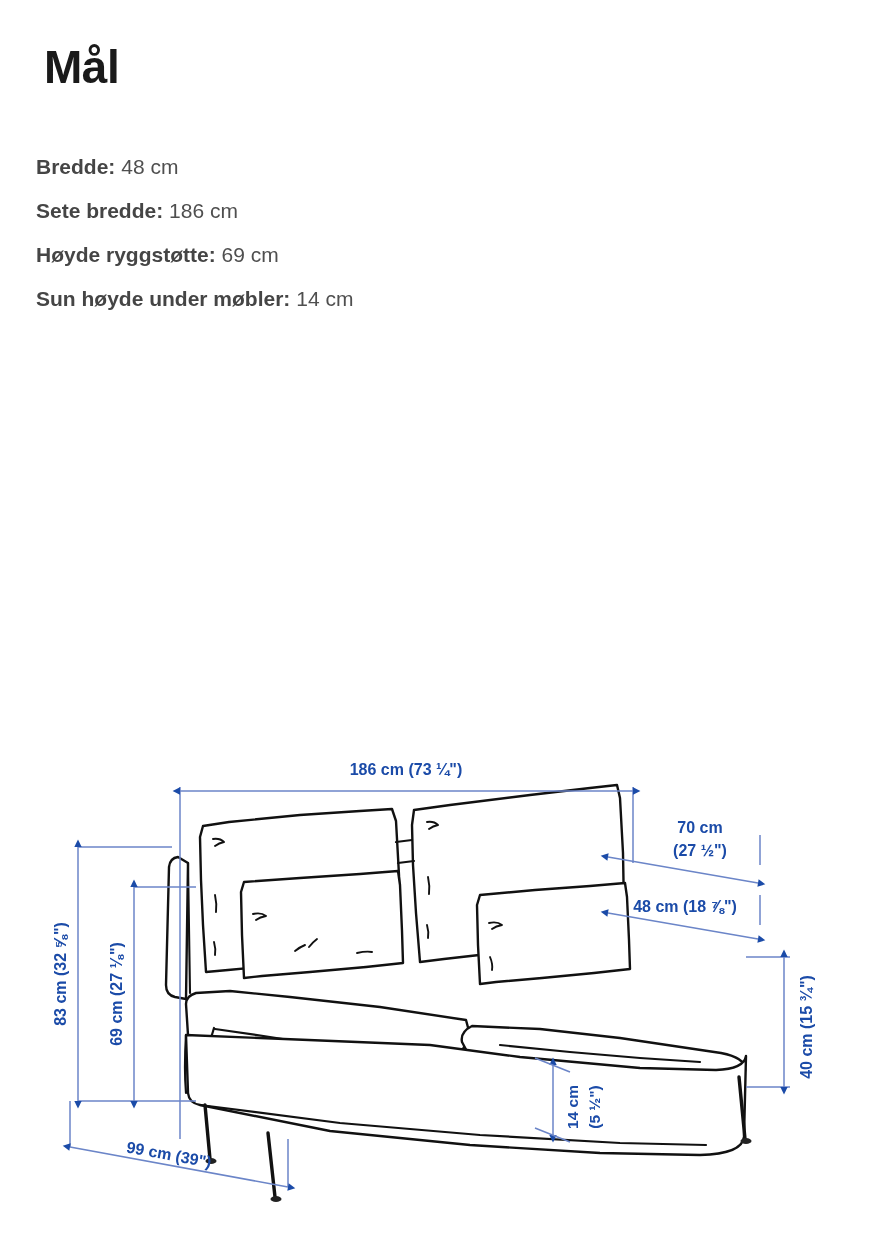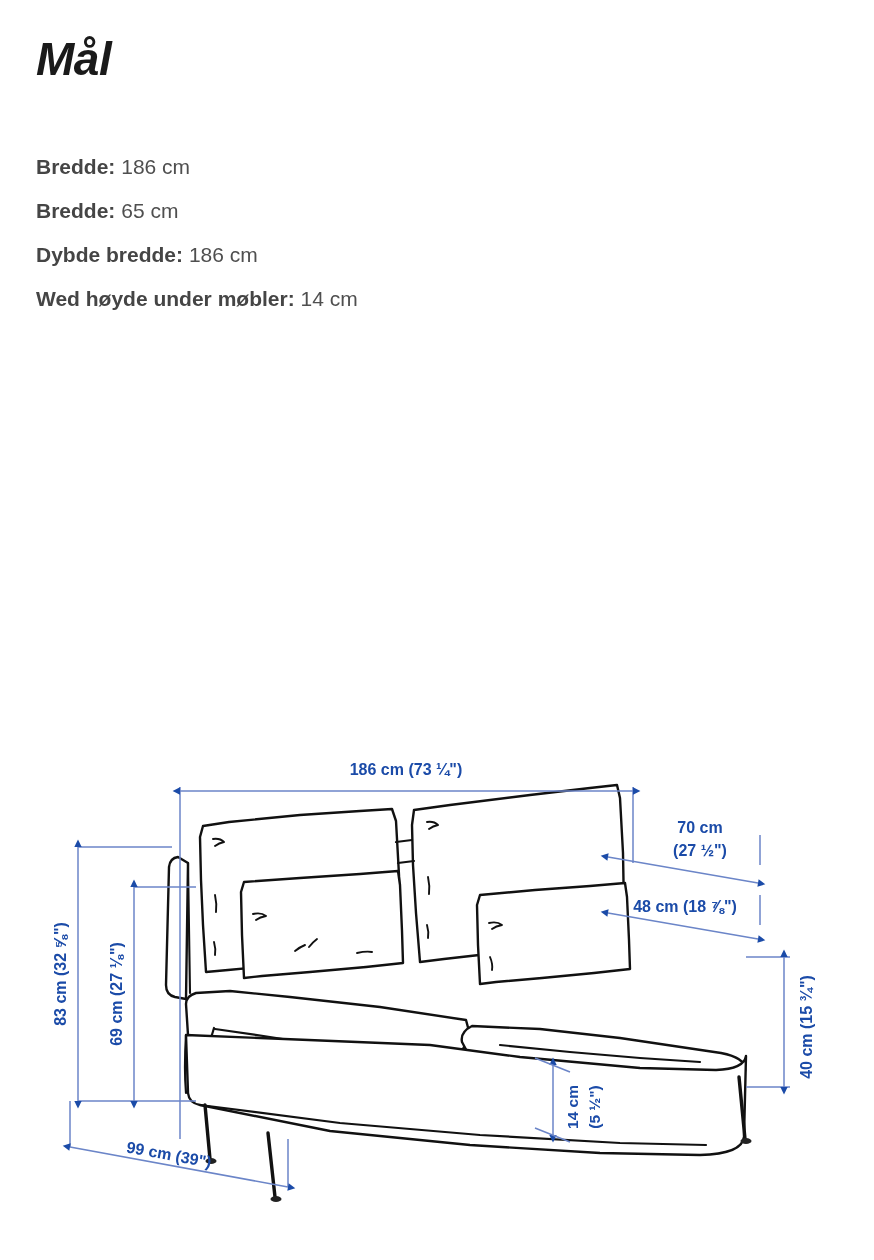--- a/index.html
+++ b/index.html
@@ -21,22 +21,21 @@
   
   #page-title {
     position: absolute;
     left: 36px;
     top: 34px;
     font-size: 46px;
     font-weight: bold;
     color: #1a1a1a;
     letter-spacing: -0.5px;
     line-height: 1.1;
-    margin: 0;
-    font-style: italic;
+    margin: 8px;
   }
 
   
   #spec-list {
     position: absolute;
     left: 36px;
     top: 145px;
     width: 700px;
     list-style: none;
     margin: 0;
@@ -84,32 +83,32 @@
   }
 </style>
 </head>
 <body>
 
 <h1 id="page-title">Mål</h1>
 
 <ul id="spec-list">
   <li>
     <span class="spec-label">Bredde:</span>
+    <span class="spec-value">48 cm</span>
+  </li>
+  <li>
+    <span class="spec-label">Sete bredde:</span>
     <span class="spec-value">186 cm</span>
   </li>
   <li>
-    <span class="spec-label">Bredde:</span>
-    <span class="spec-value">65 cm</span>
-  </li>
-  <li>
-    <span class="spec-label">Dybde bredde:</span>
-    <span class="spec-value">186 cm</span>
-  </li>
-  <li>
-    <span class="spec-label">Wed høyde under møbler:</span>
+    <span class="spec-label">Høyde ryggstøtte:</span>
+    <span class="spec-value">69 cm</span>
+  </li>
+  <li>
+    <span class="spec-label">Sun høyde under møbler:</span>
     <span class="spec-value">14 cm</span>
   </li>
 </ul>
 
 <div id="drawing-wrap">
 <svg id="drawing-svg" viewBox="0 0 874 520" xmlns="http://www.w3.org/2000/svg">
   <defs>
     <marker id="arrL" markerWidth="9" markerHeight="9" refX="8" refY="4.5" orient="auto" markerUnits="userSpaceOnUse">
       <path d="M8,0.8 L8,8.2 L0.6,4.5 Z" fill="#1b4ba8"></path>
     </marker>

